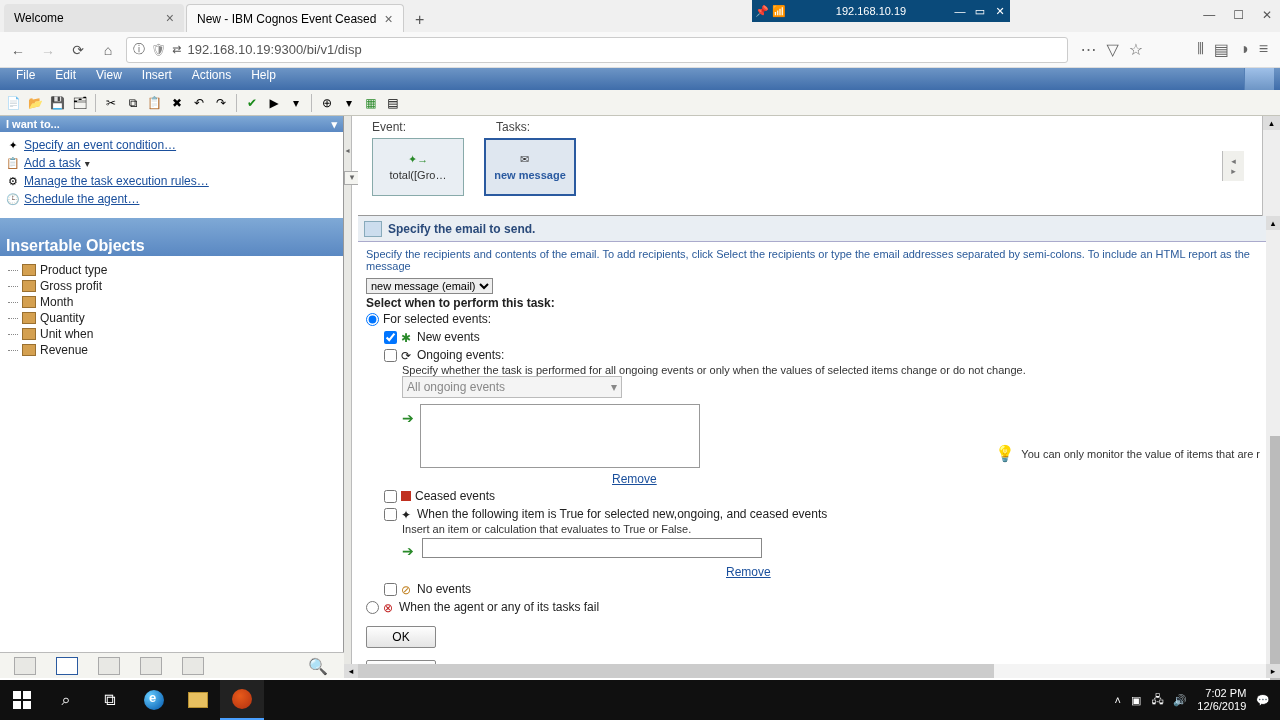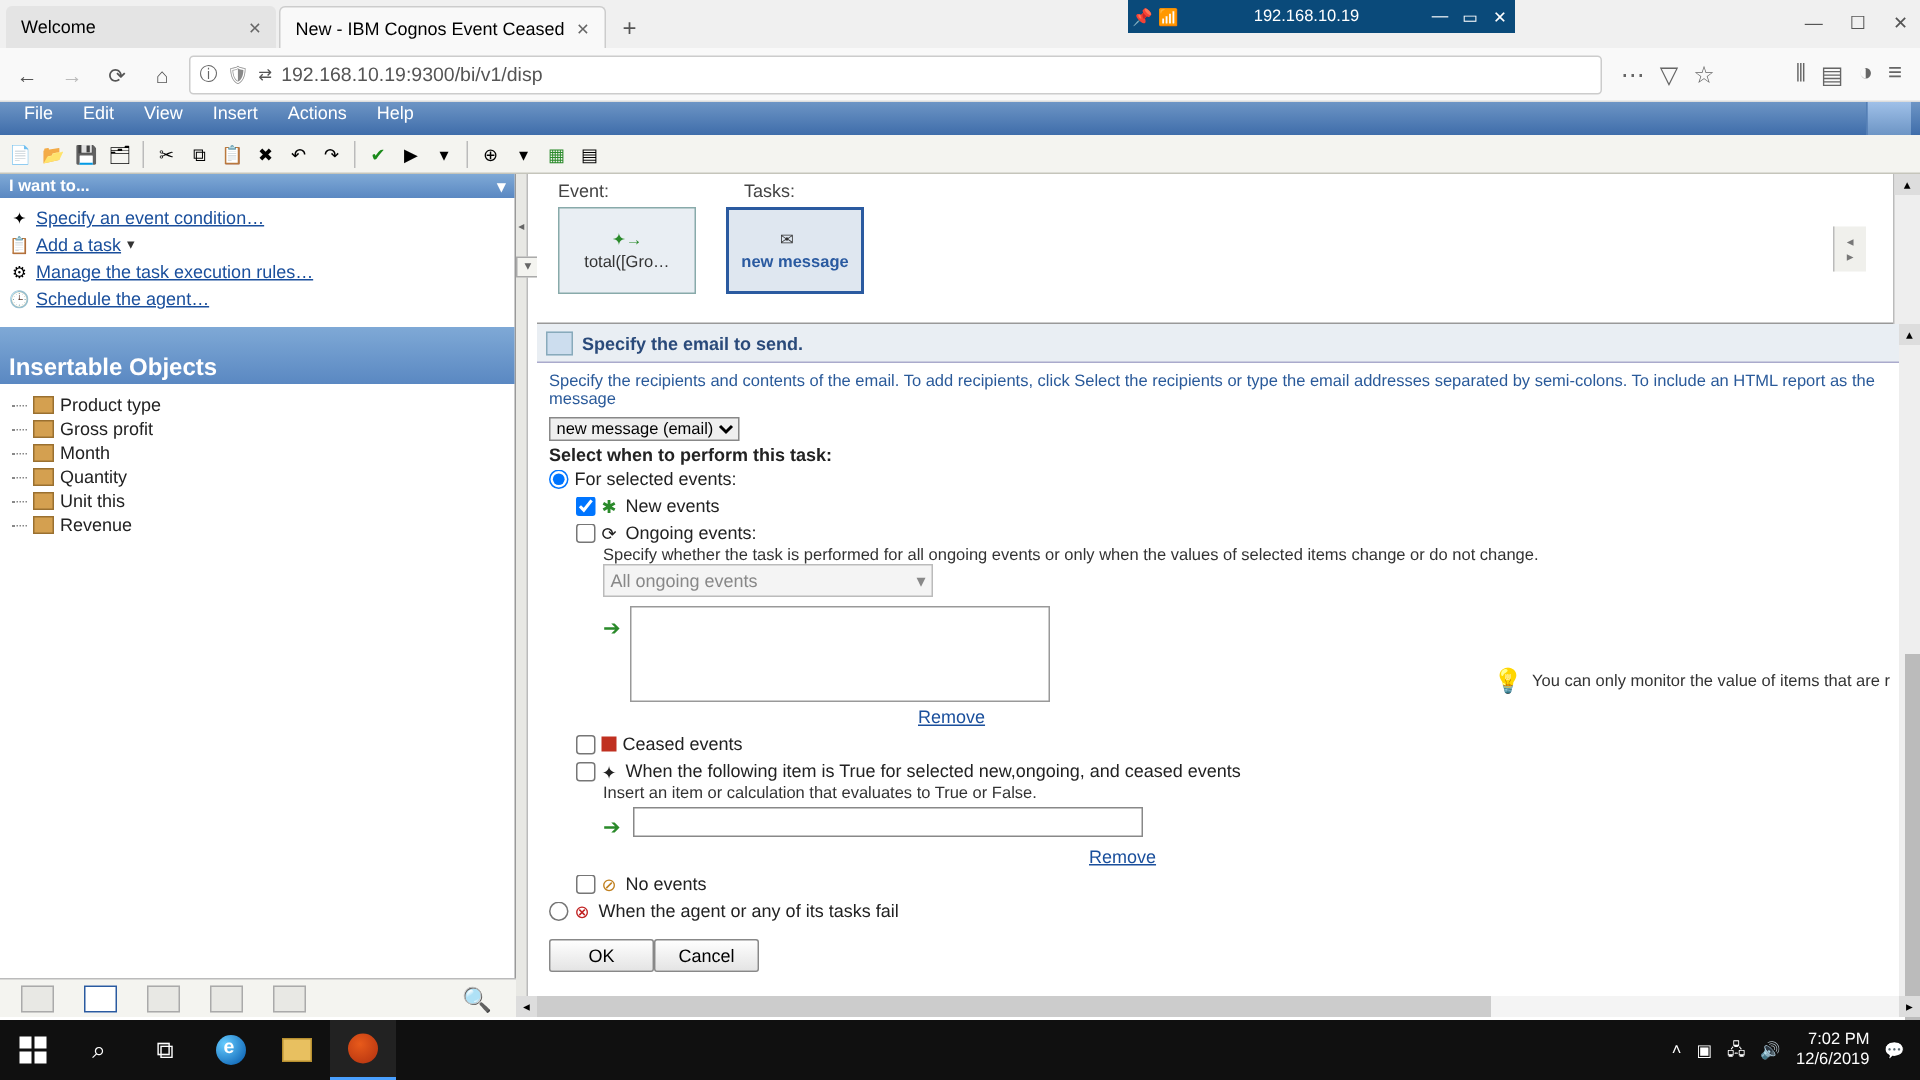--- a/index.html
+++ b/index.html
@@ -94,21 +94,21 @@
 .mbox { width:280px; height:64px; border:1px solid #999; background:#fff; }
 .remove-link { font-size:12px; color:#1a4f9c; text-decoration:underline; cursor:pointer; }
 .remove-row-a { margin-left:246px; margin-top:1px; }
 .remove-row-b { margin-left:360px; margin-top:1px; }
 
 .tip-row { position:absolute; right:20px; top:166px; display:flex; align-items:center; gap:6px; font-size:11px; color:#333; }
 .bulb { color:#e0a030; font-size:16px; }
 
 .expr-input { width:340px; height:20px; border:1px solid #888; background:#fff; margin-left:4px; }
 
-.button-row { display:flex; margin-top:10px; }
+.button-row { display:flex; gap:12px; margin-top:10px;flex-direction:column; }
 .btn { width:70px; height:22px; border:1px solid #888; background:linear-gradient(#fefefe,#e4e4e4); font-size:12px; cursor:pointer; border-radius:2px; }
 
 .hscroll { position:absolute; bottom:0; left:0; right:0; height:14px; background:#eee; display:flex; }
 .hscroll .ar { width:14px; background:#ddd; font-size:9px; text-align:center; line-height:14px; }
 .hscroll .track { flex:1; background:#f4f4f4; position:relative; }
 .hscroll .thumb { position:absolute; left:0; width:70%; height:100%; background:#ccc; }
 .vscroll-detail { position:absolute; right:0; top:100px; width:14px; bottom:14px; background:#eee; }
 .vscroll-detail .ar { height:14px; background:#ddd; font-size:9px; text-align:center; line-height:14px; }
 .vscroll-detail .dthumb { position:absolute; right:0; top:220px; width:10px; height:280px; background:#bbb; }
 
@@ -265,21 +265,21 @@
         <span>Month</span>
       </div>
     <div class="tree-item">
         <span class="tree-dash"></span>
         <span class="tree-icon"></span>
         <span>Quantity</span>
       </div>
     <div class="tree-item">
         <span class="tree-dash"></span>
         <span class="tree-icon"></span>
-        <span>Unit this</span>
+        <span>Unit when</span>
       </div>
     <div class="tree-item">
         <span class="tree-dash"></span>
         <span class="tree-icon"></span>
         <span>Revenue</span>
       </div>
   </div>
 
   <div class="bottom-tabs">
     <div class="bt"></div>

